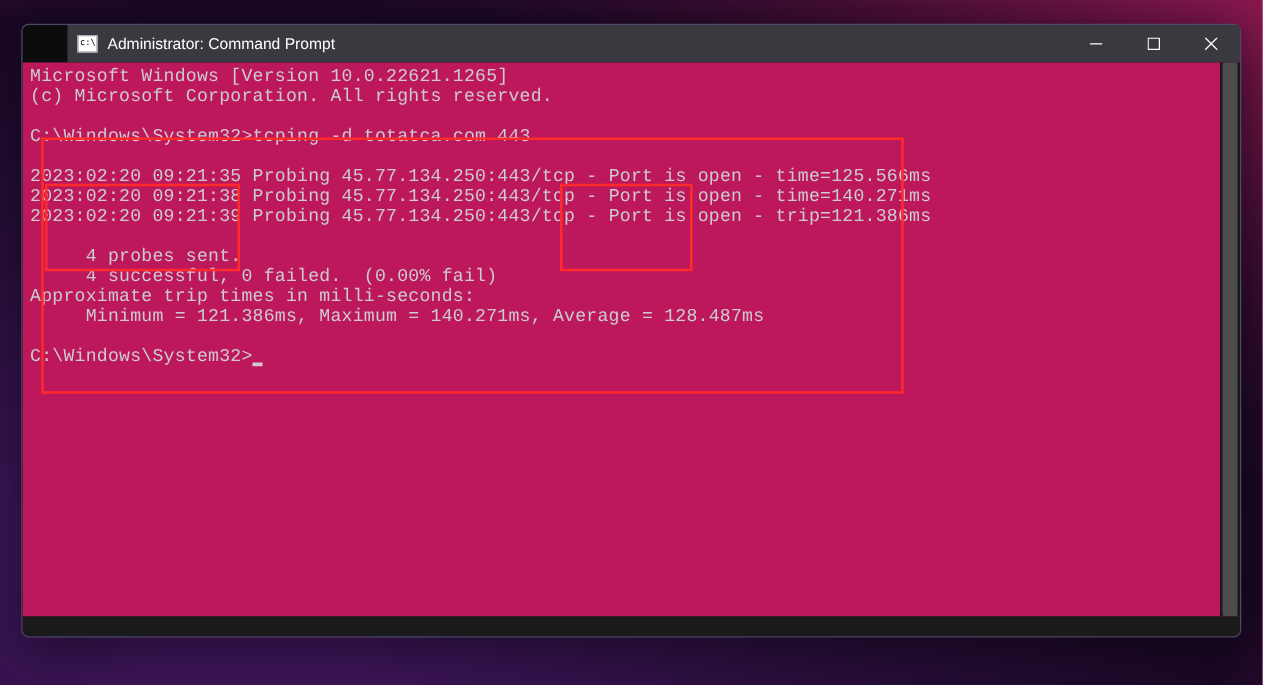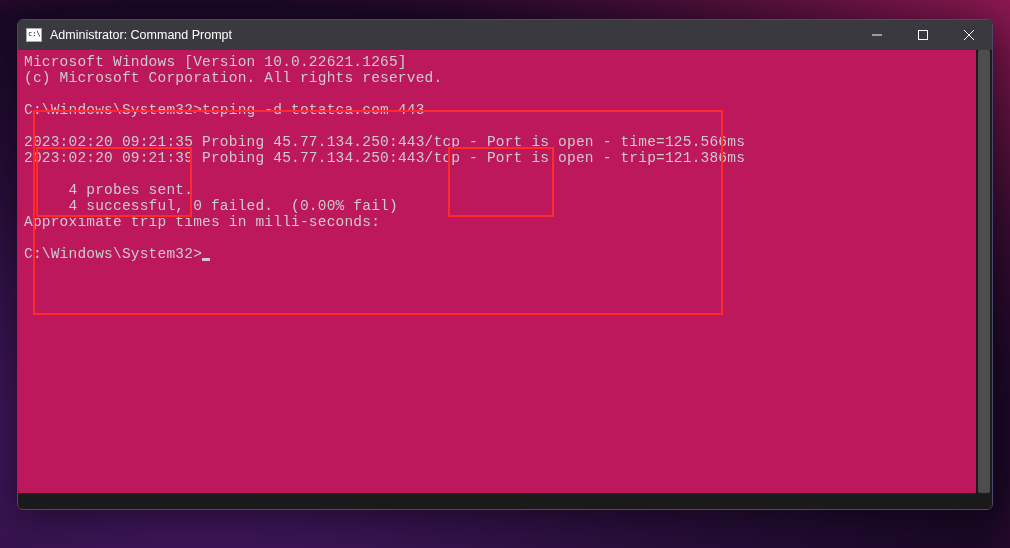--- a/index.html
+++ b/index.html
@@ -23,20 +23,21 @@
       overflow: hidden;
       box-shadow: 0 8px 40px rgba(0,0,0,0.5);
     }
     .titlebar {
       height: 30px;
       background: #39393f;
       display: flex;
       align-items: center;
       padding-left: 8px;
       position: relative;
+      margin-left: 36px;
     }
     .titlebar-icon {
       width: 16px;
       height: 14px;
       background: #fff;
       border: 1px solid #aaa;
       position: relative;
       margin-right: 8px;
       display: inline-block;
     }
@@ -153,25 +154,27 @@
     </div>
   </div>
 
   <div class="terminal-content">
     <div class="line">Microsoft Windows [Version 10.0.22621.1265]</div>
     <div class="line">(c) Microsoft Corporation. All rights reserved.</div>
     <div class="line"> </div>
     <div class="line"><span>C:\Windows\System32&gt;</span><span>tcping -d totatca.com 443</span></div>
     <div class="line"> </div>
     <div class="line"><span>2023:02:20 09:21:35</span> <span>Probing 45.77.134.250:443/tcp -</span> <span>Port is open</span> <span>- time=125.566ms</span></div>
+    <div class="line"><span>2023:02:20 09:21:38</span> <span>Probing 45.77.134.250:443/tcp -</span> <span>Port is open</span> <span>- time=140.271ms</span></div>
     <div class="line"><span>2023:02:20 09:21:39</span> <span>Probing 45.77.134.250:443/tcp -</span> <span>Port is open</span> <span>- trip=121.386ms</span></div>
     <div class="line"> </div>
     <div class="line">     4 probes sent.</div>
     <div class="line">     4 successful, 0 failed.  (0.00% fail)</div>
     <div class="line">Approximate trip times in milli-seconds:</div>
+    <div class="line">     Minimum = 121.386ms, Maximum = 140.271ms, Average = 128.487ms</div>
     <div class="line"> </div>
     <div class="line"><span>C:\Windows\System32&gt;</span><span class="cursor"></span></div>
   </div>
 
   <div class="scrollbar-track">
     <div class="scrollbar-thumb"></div>
   </div>
   <div class="bottom-track"></div>
 
   <div class="hl hl-main"></div>

